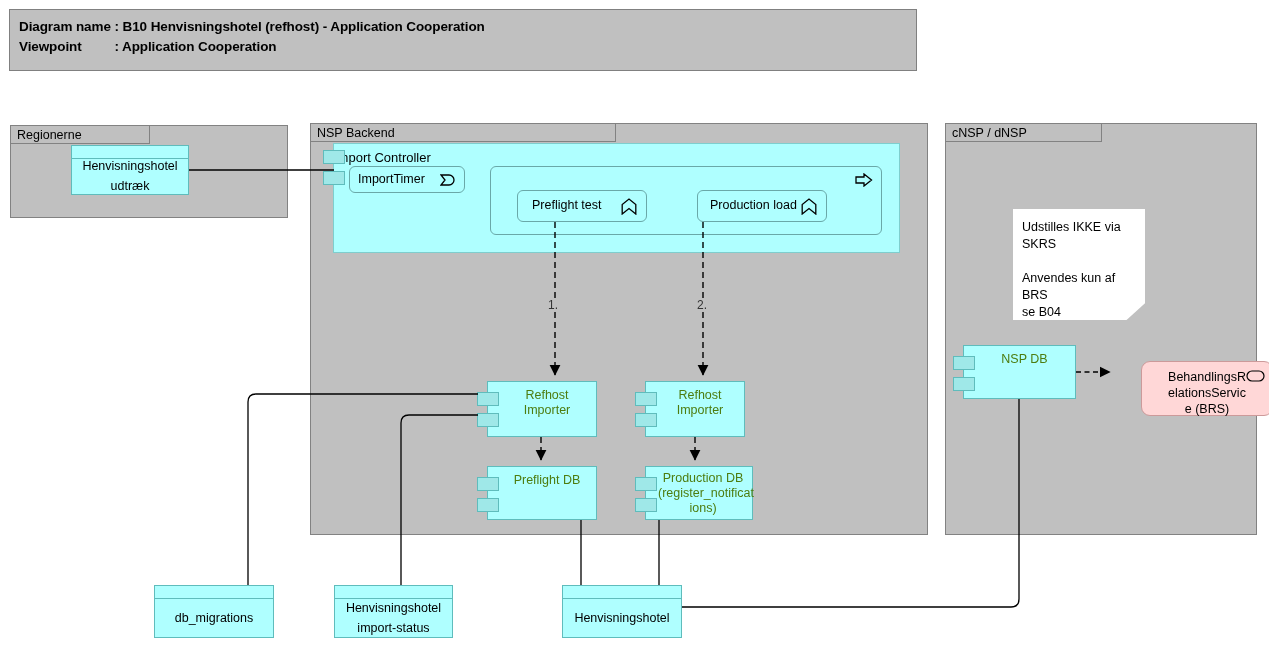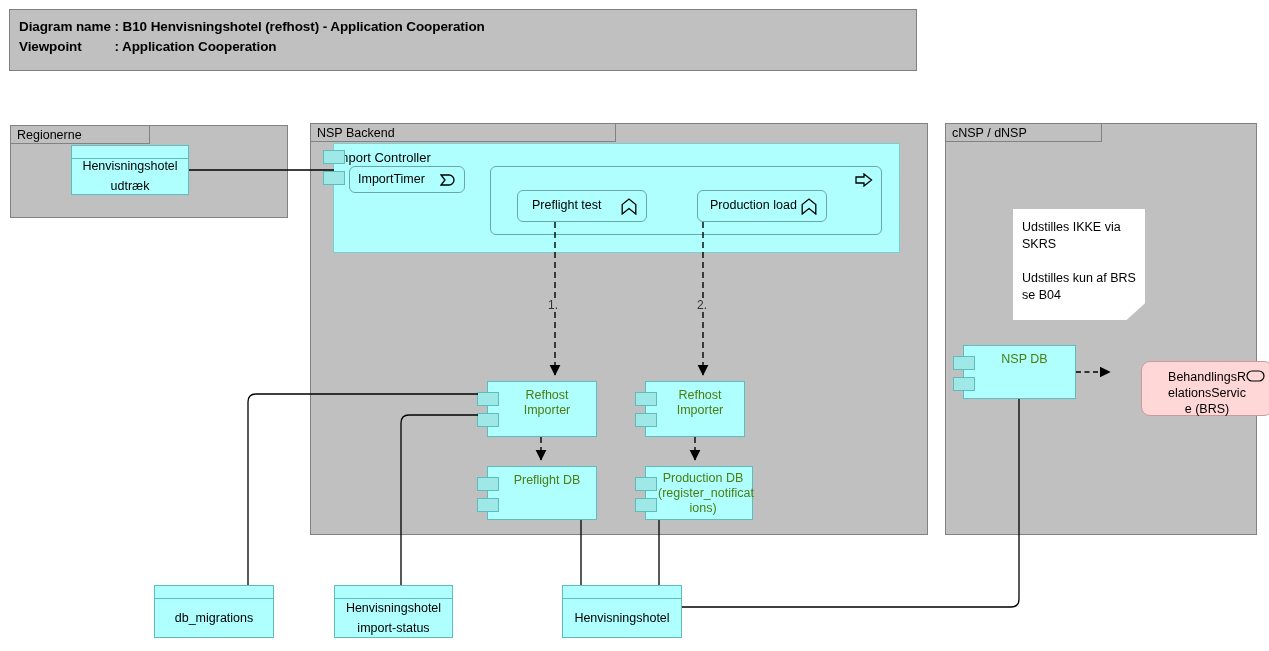--- a/index.html
+++ b/index.html
@@ -307,21 +307,21 @@
     <span style="position:absolute; right:7px; top:8px;">
       <svg width="19" height="12" viewBox="0 0 19 12">
         <rect x="1" y="1" width="17" height="10" rx="5" ry="5" fill="none" stroke="#000" stroke-width="1.2"></rect>
       </svg>
     </span>
   </div>
 
   <div class="note" style="left:1013px; top:209px; width:132px; height:111px;">
     <p>Udstilles IKKE via SKRS</p>
     <div class="gap"></div>
-    <p>Udstilles kun af BRS</p>
+    <p>Anvendes kun af BRS</p>
     <p>se B04</p>
   </div>
 
   <div class="banded" style="left:154px; top:585px; width:120px; height:53px;">
     <div class="band"></div>
     <div class="blabel">
       <span>db_migrations</span>
     </div>
   </div>
 

